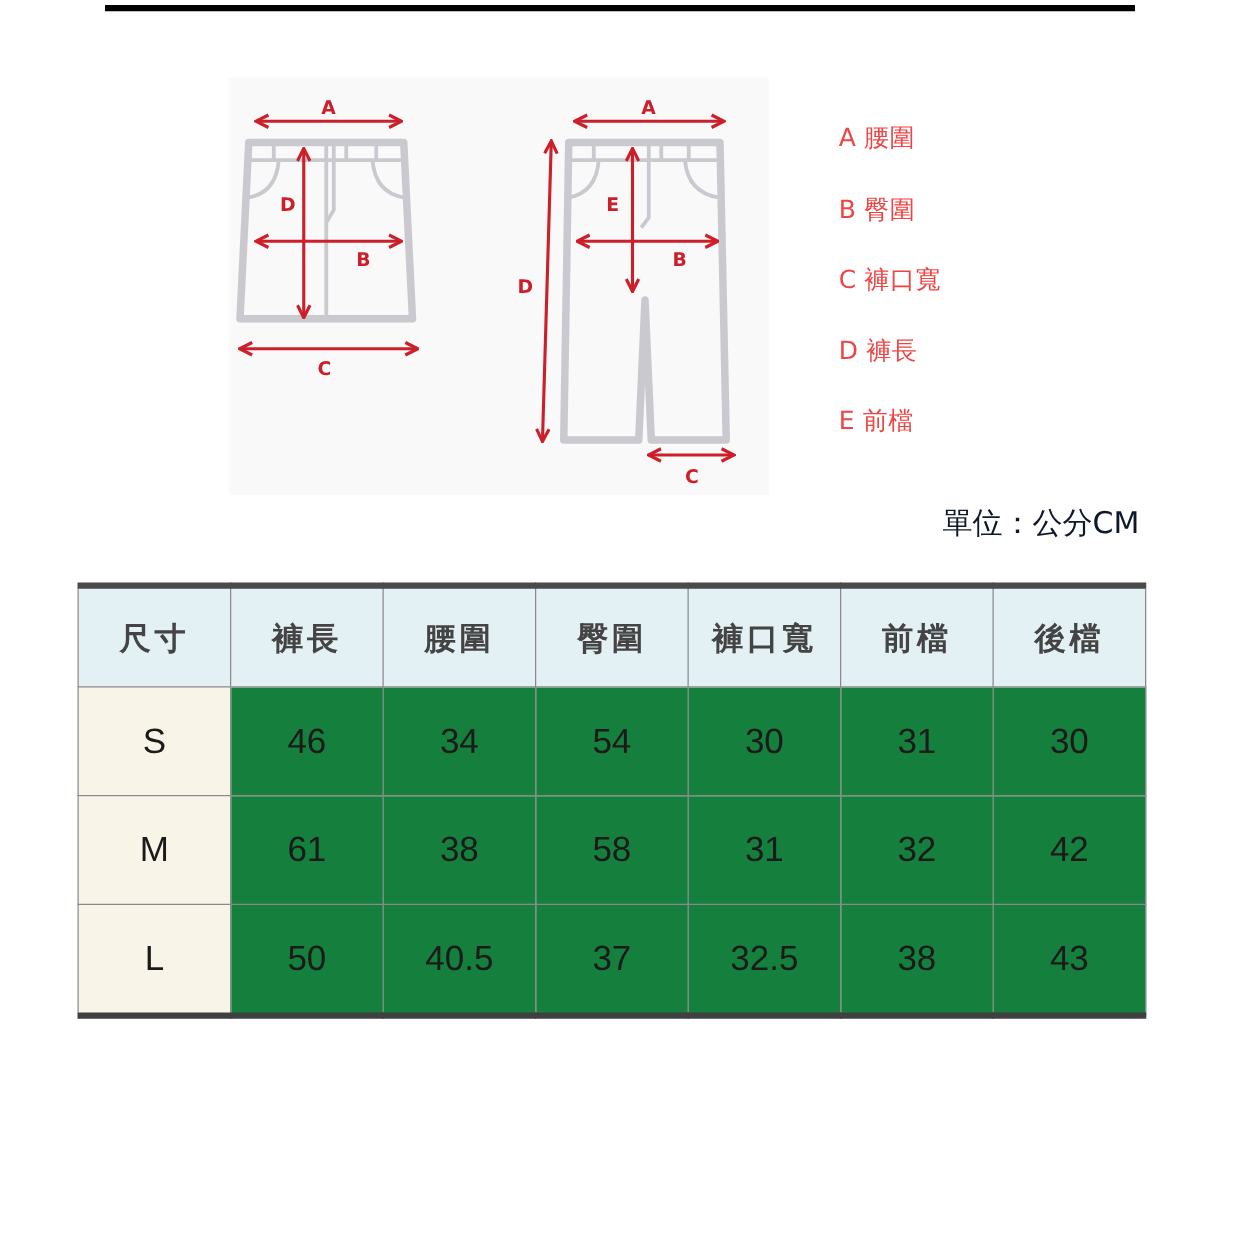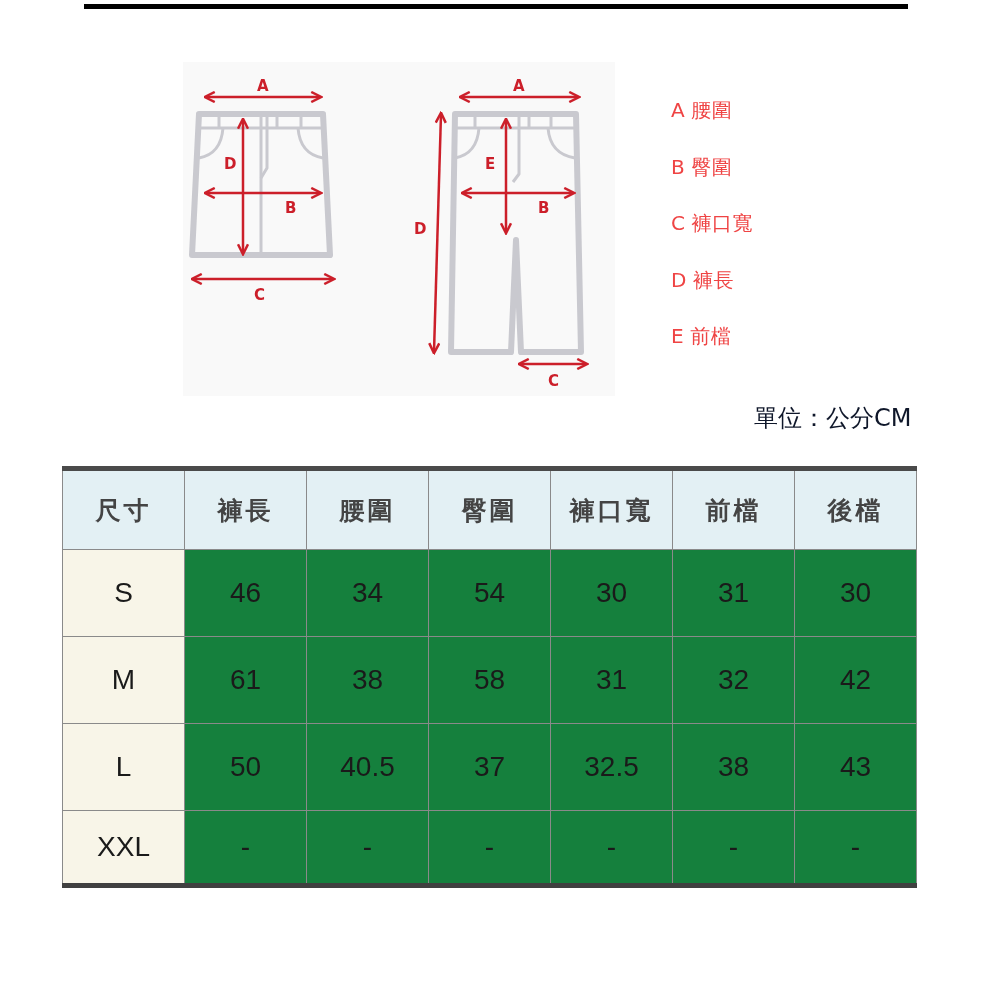--- a/index.html
+++ b/index.html
@@ -139,23 +139,14 @@
     </tr>
     <tr>
       <td class="size-col">L</td>
       <td>50</td>
       <td>40.5</td>
       <td>37</td>
       <td>32.5</td>
       <td>38</td>
       <td>43</td>
     </tr>
-    <tr class="last">
-      <td class="size-col">XXL</td>
-      <td>-</td>
-      <td>-</td>
-      <td>-</td>
-      <td>-</td>
-      <td>-</td>
-      <td>-</td>
-    </tr>
   </tbody>
 </table>
 
 </body></html>

